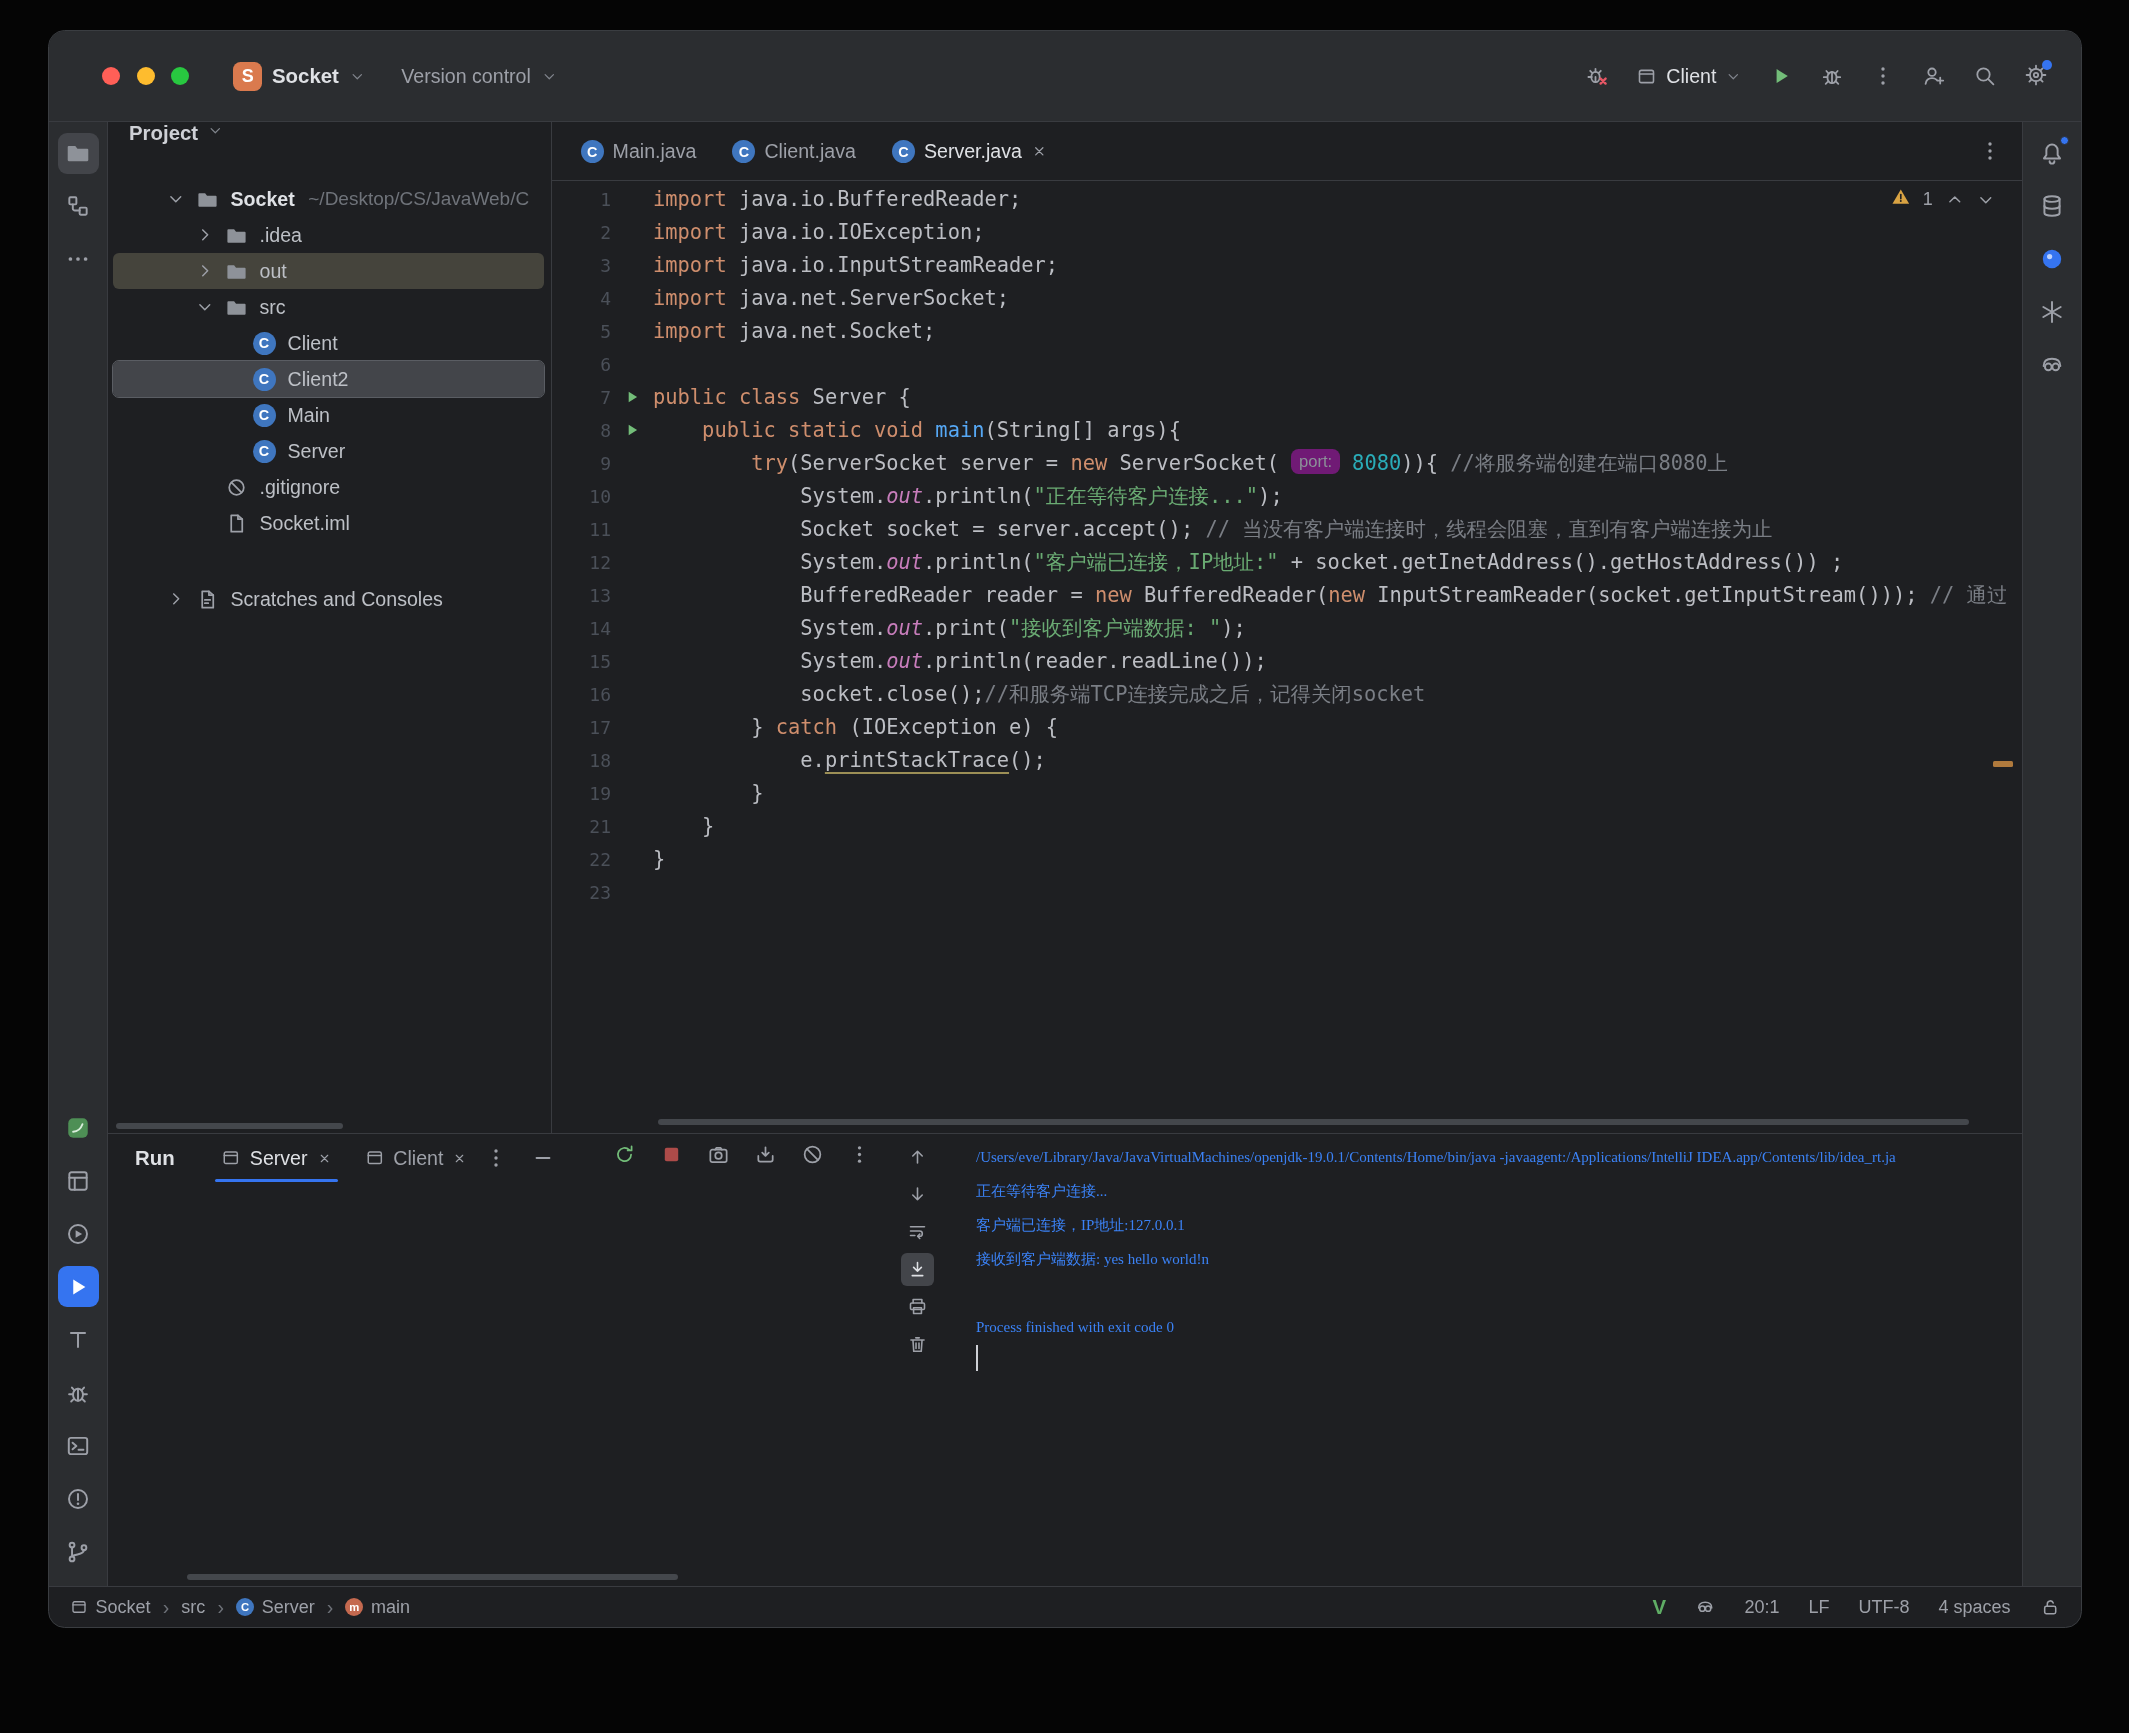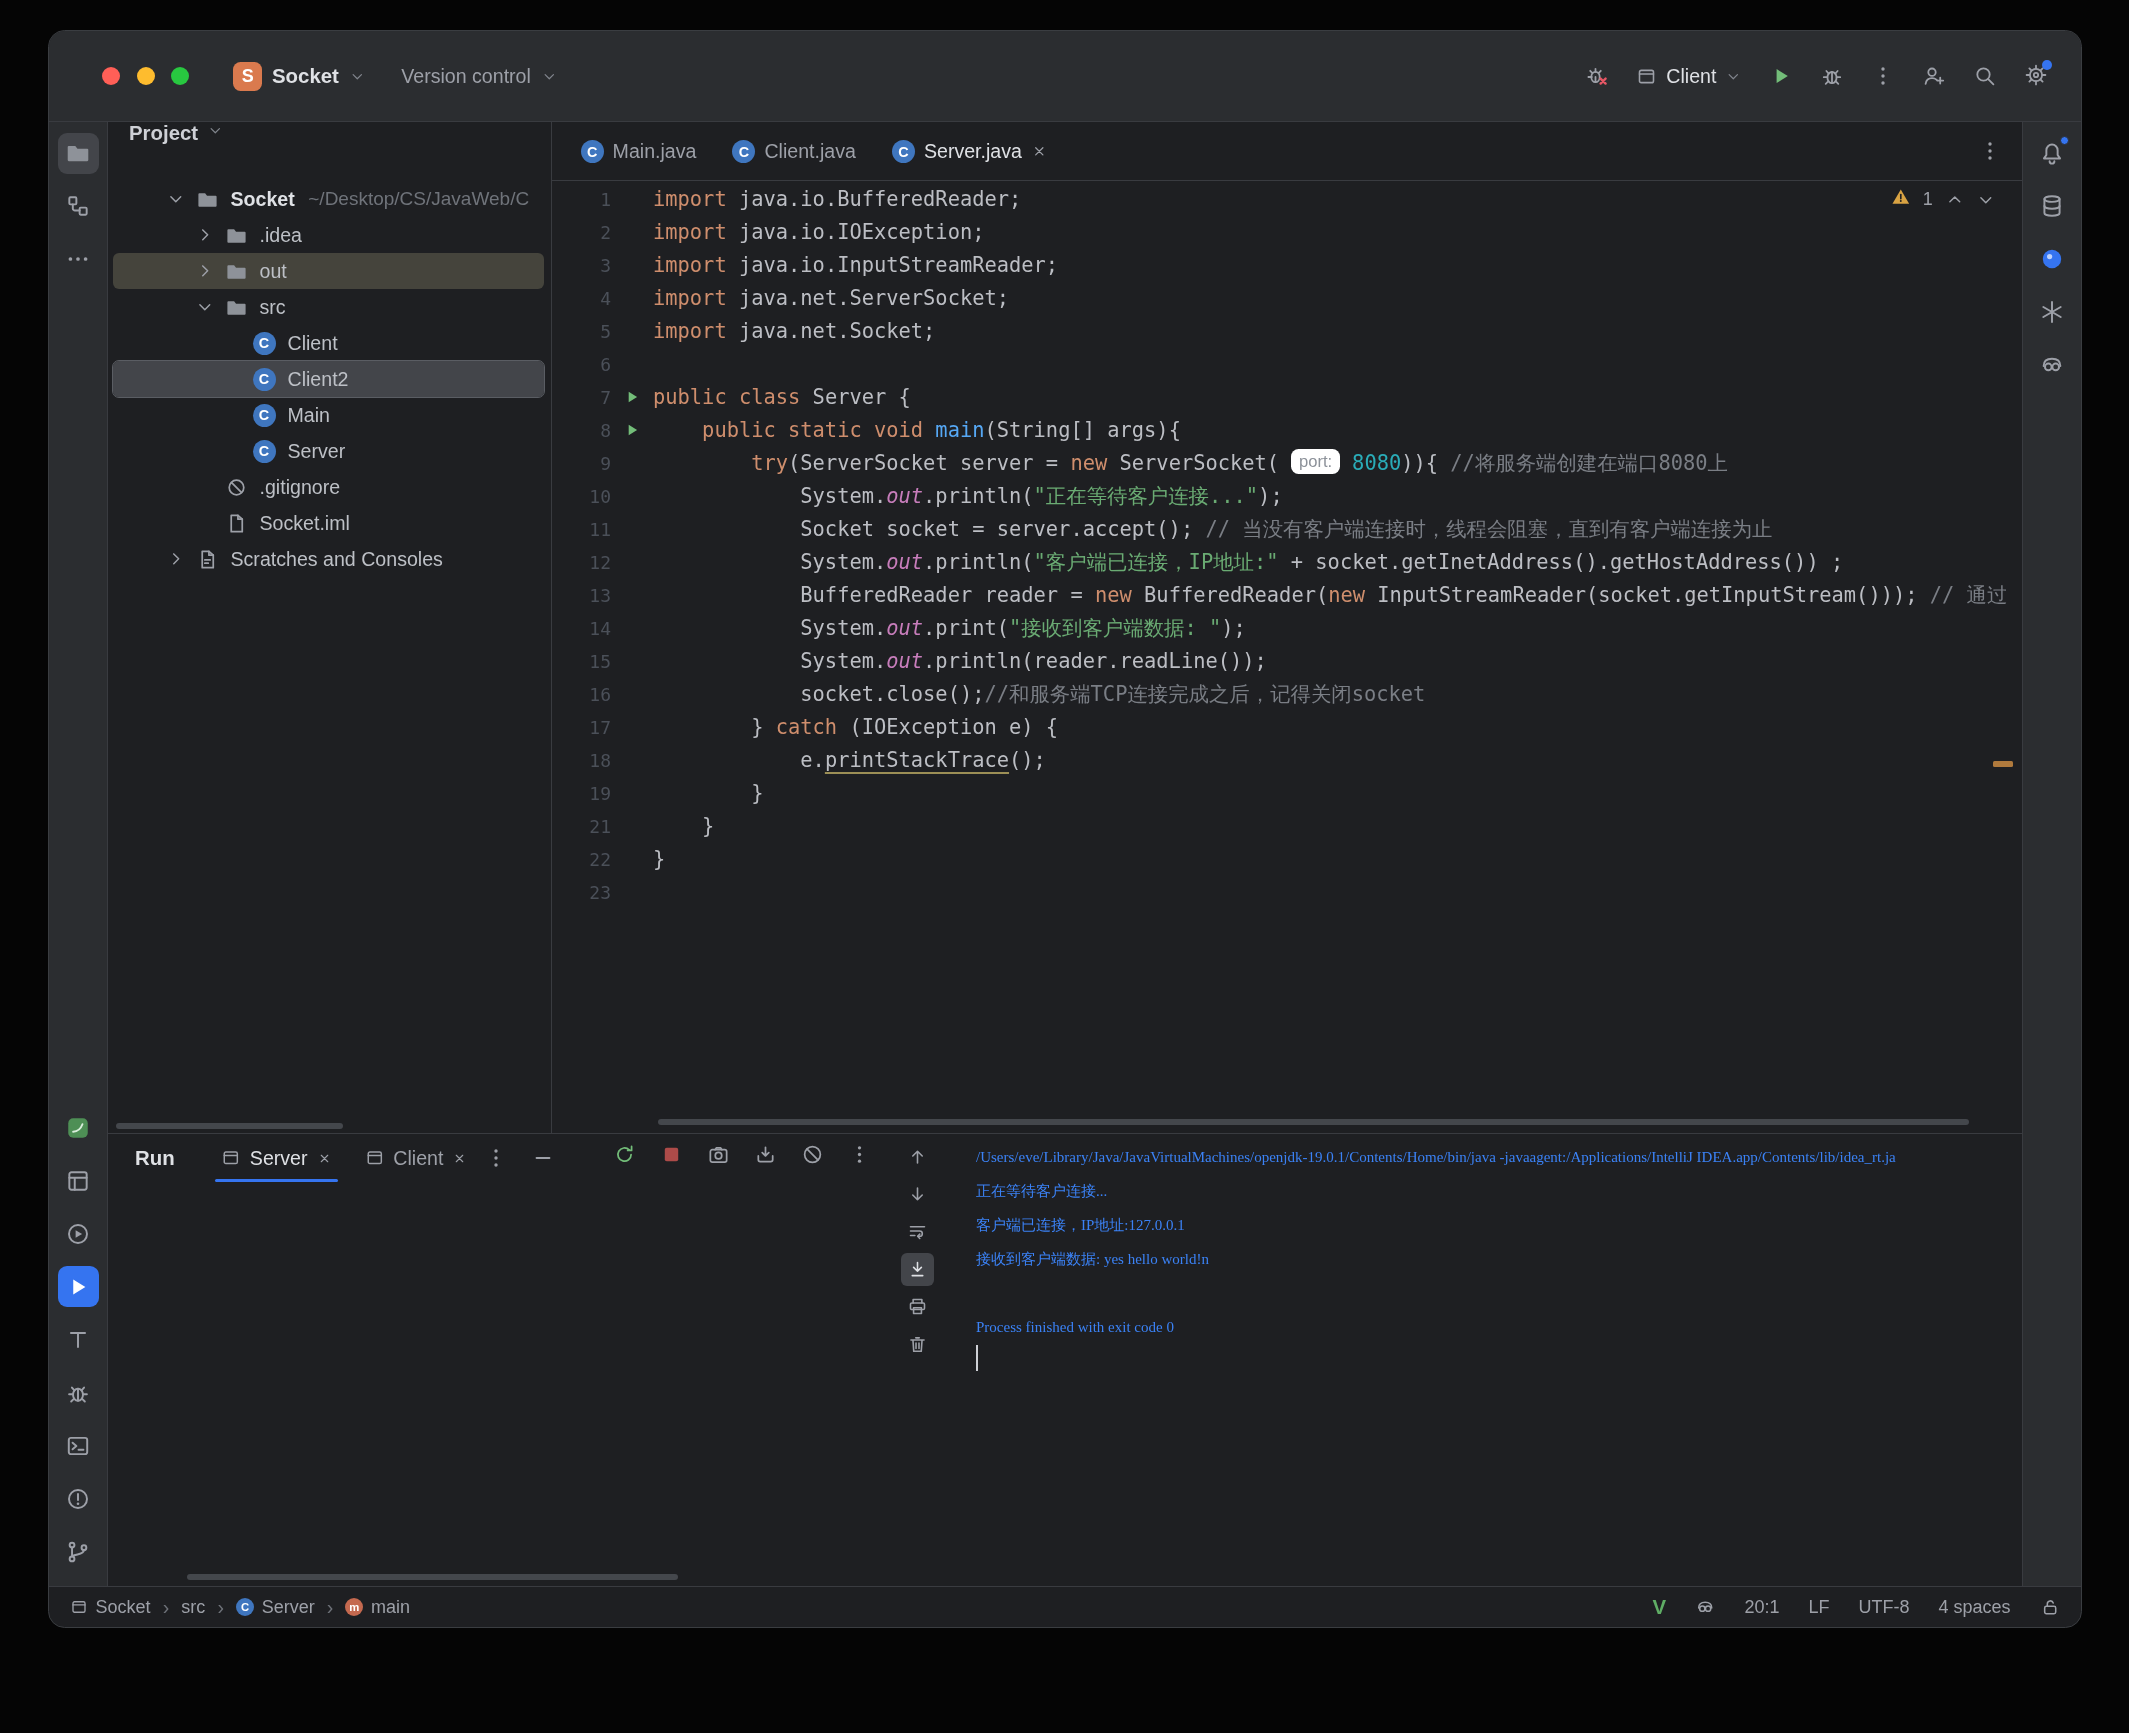--- a/index.html
+++ b/index.html
@@ -63,21 +63,21 @@
   .cline{display:flex;height:33px;line-height:33px;font-size:20.4px;white-space:pre}
   .cline .lnum{width:59px;text-align:right;color:#4B5059;font-size:18px;flex:none}
   .cline .lrun{width:42px;flex:none;display:flex;align-items:center;justify-content:center}
   .cline .lrun svg{width:18px;height:18px}
   .cline .lcode{flex:1;color:#BCBEC4;overflow:hidden}
   .cline.cur{background:#26282E}
   .cline.cur .lnum{color:#A9ABB2}
   .t-k{color:#CF8E6D}.t-d{color:#BCBEC4}.t-s{color:#6AAB73}.t-c{color:#7A7E85}
   .t-n{color:#2AACB8}.t-f{color:#C77DBB;font-style:italic}.t-m{color:#56A8F5}
   .t-w{color:#BCBEC4;text-decoration:underline;text-decoration-color:#9C8F56;text-decoration-thickness:1.5px;text-underline-offset:5.3px}
-  .t-h{display:inline-block;background:#ffffff;color:#8C9199;border-radius:7.6px;padding:0 7.6px;font-size:16.6px;line-height:25px;font-family:"Liberation Sans",sans-serif;vertical-align:2.3px}
+  .t-h{display:inline-block;background:#701a75;color:#8C9199;border-radius:7.6px;padding:0 7.6px;font-size:16.6px;line-height:25px;font-family:"Liberation Sans",sans-serif;vertical-align:2.3px}
   .caret{display:inline-block;width:2.3px;height:27px;background:#CED0D6;vertical-align:-6px}
   .inspect{position:absolute;top:6px;right:26px;display:flex;align-items:center;gap:12px;color:#9DA0A8;font-size:18px;font-family:"Liberation Sans",sans-serif}
   .inspect svg{width:19.6px;height:19.6px}
   .stripe-warn{position:absolute;right:9px;top:580px;width:19.6px;height:6px;border-radius:1.5px;background:#B07A3D}
   .e-hscroll{position:absolute;bottom:7.6px;left:106px;right:53px;height:6px;border-radius:3px;background:#44474C}
   
   .runpanel{height:453px;border-top:0.8px solid #393B40;display:flex;position:relative;flex:none}
   .rhead{height:48px;display:flex;align-items:center;padding:0 23px 0 27px;flex:none}
   .rtitle{font-size:20.4px;font-weight:700;color:#DFE1E5;margin-right:30px}
   .rtabs{display:flex;height:100%}
@@ -394,21 +394,21 @@
               <div class="trow" style="padding-left: 82px;">
                 <span class="chev"></span>
                 <span class="ticon">
                   <svg viewBox="0 0 24 24" fill="none" stroke="currentColor" stroke-width="1.8" stroke-linecap="round" stroke-linejoin="round">
                     <path d="M6.5 3.5h7L18 7.5v13H6.5z"></path>
                     <path d="M13.5 3.5v4H18"></path>
                   </svg>
                 </span>
                 <span class="tlabel">Socket.iml</span>
               </div>
-              <div class="trow" style="padding-left: 53px;">
+              <div class="trow" style="padding-left: 53px; margin-top: 40px;">
                 <span class="chev">
                   <svg viewBox="0 0 24 24" fill="none" stroke="currentColor" stroke-width="1.8" stroke-linecap="round" stroke-linejoin="round">
                     <polyline points="9.5 6 15.5 12 9.5 18"></polyline>
                   </svg>
                 </span>
                 <span class="ticon">
                   <svg viewBox="0 0 24 24" fill="none" stroke="currentColor" stroke-width="1.8" stroke-linecap="round" stroke-linejoin="round">
                     <path d="M6.5 3.5h7L18 7.5v13H6.5z"></path>
                     <path d="M13.5 3.5v4H18"></path>
                     <path d="M9.2 12.5h5.6M9.2 15.8h3.6"></path>

